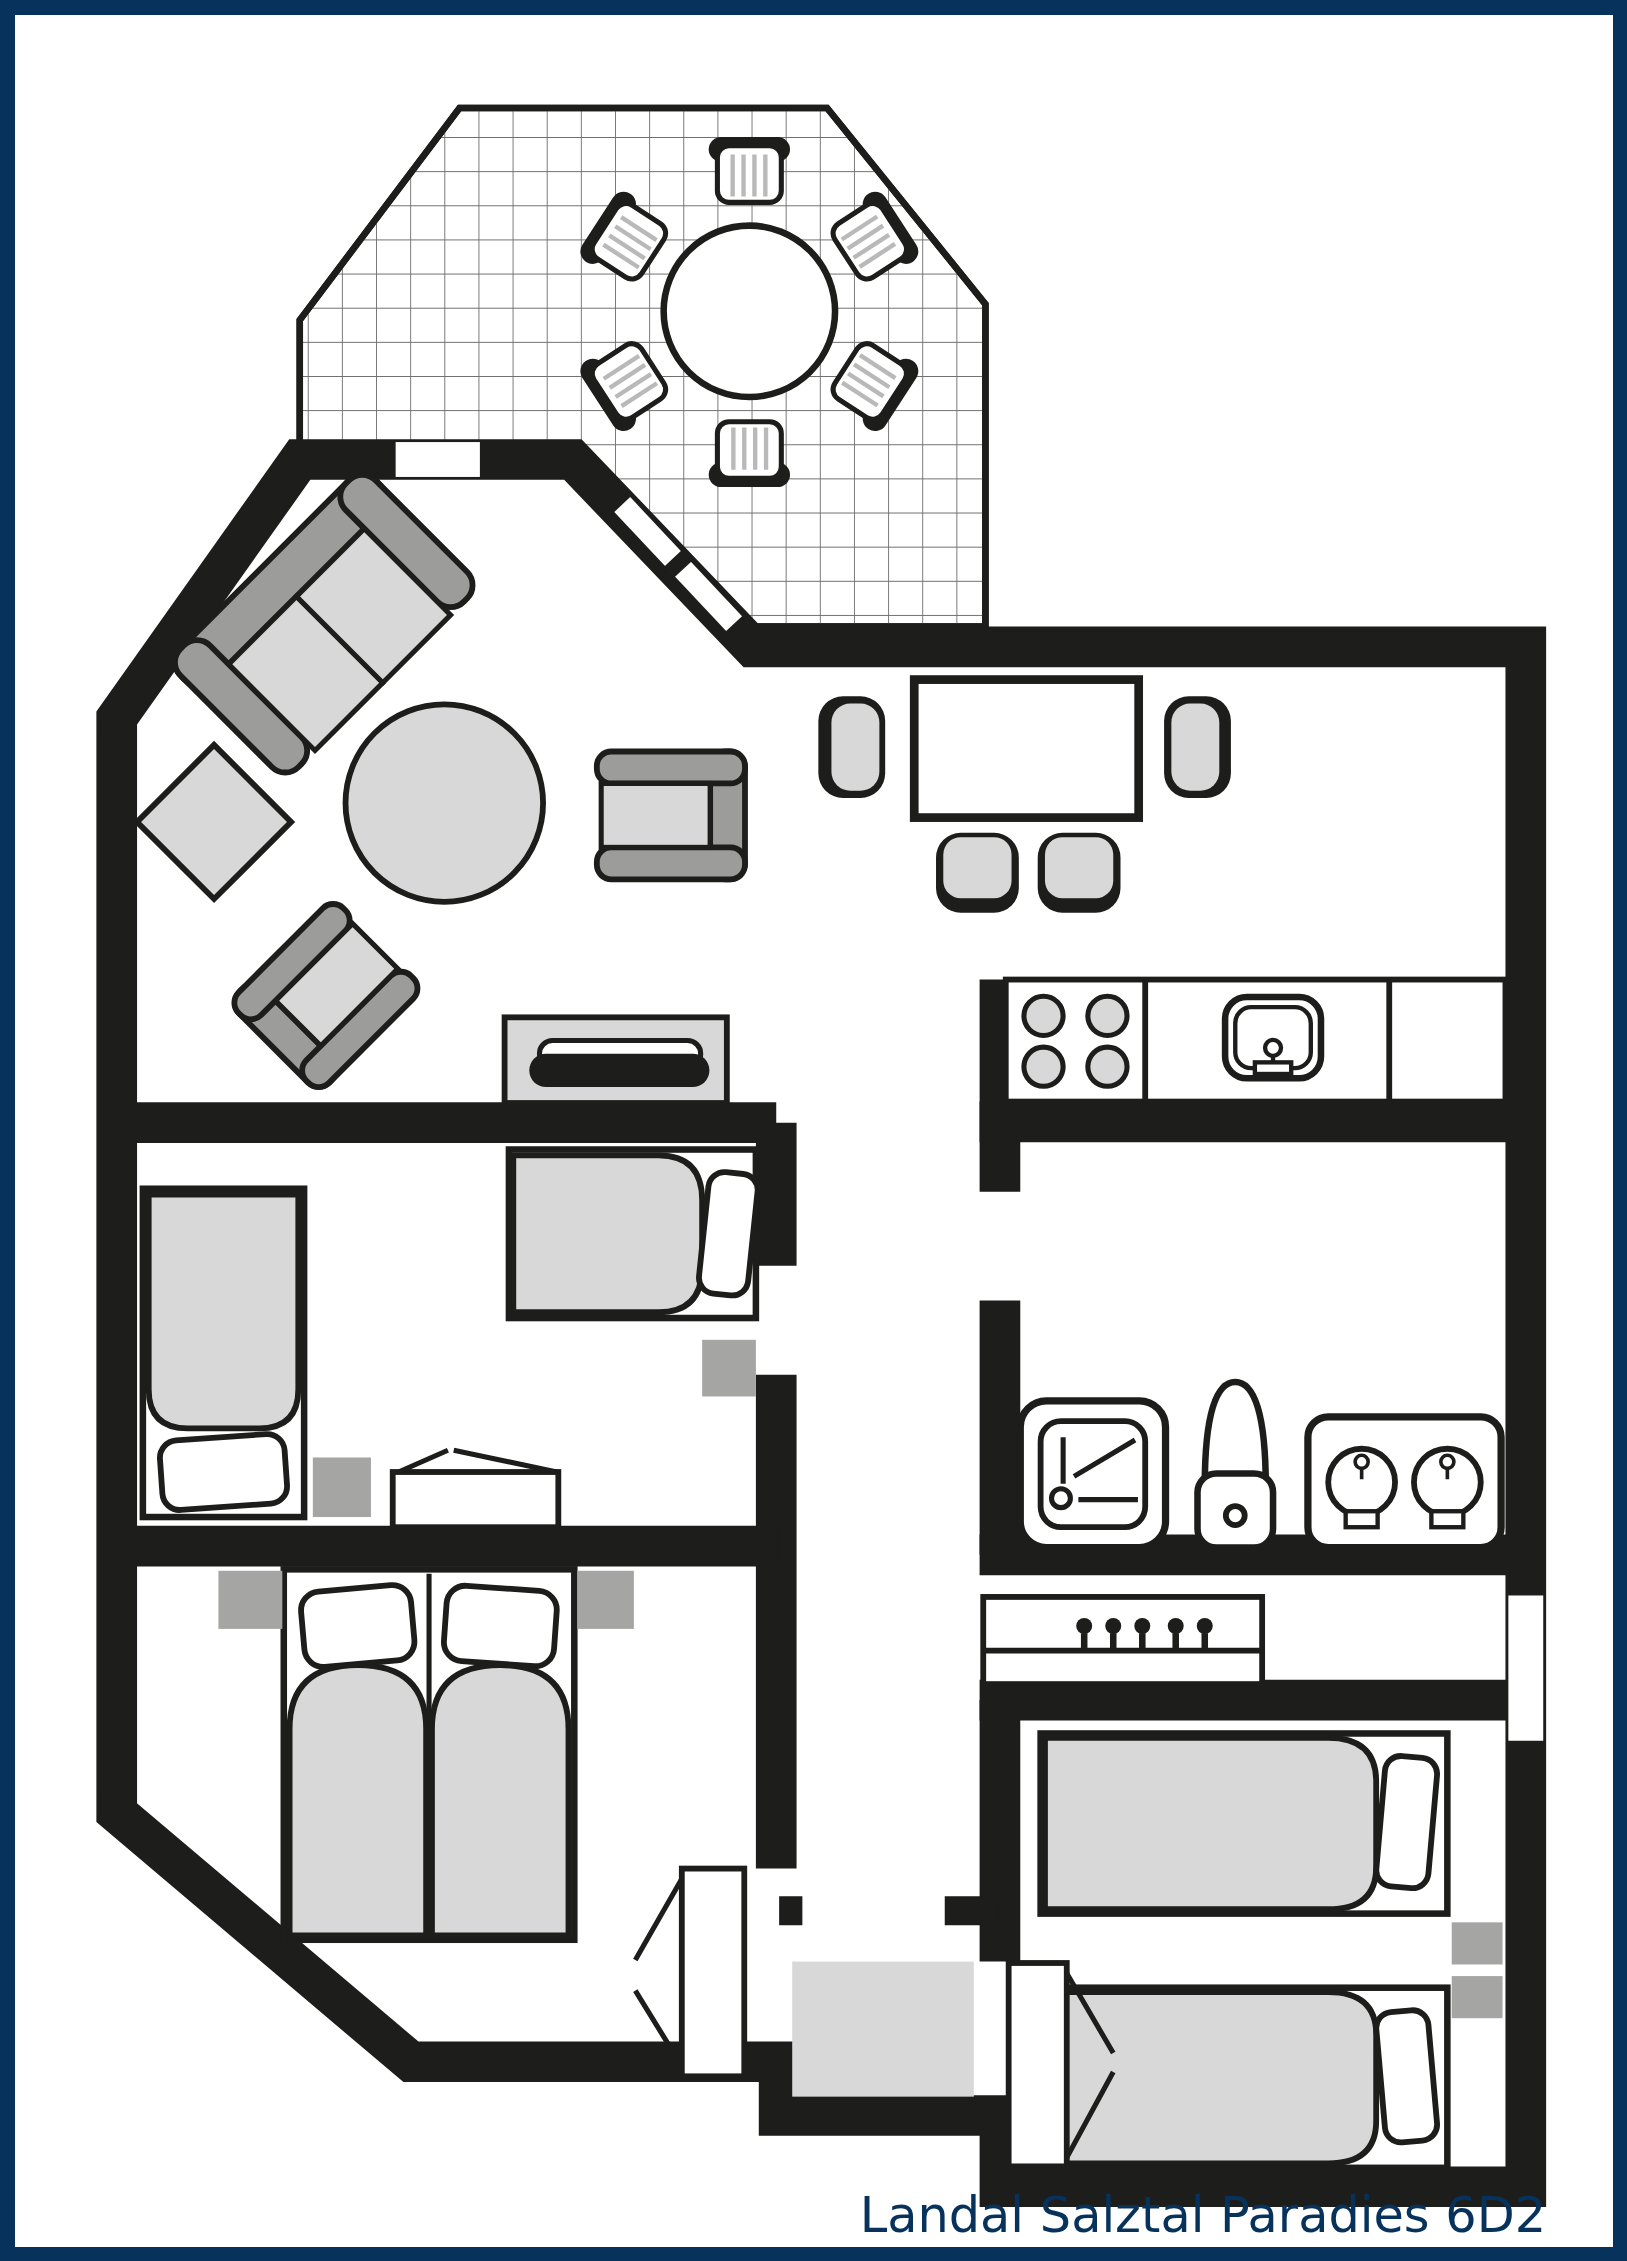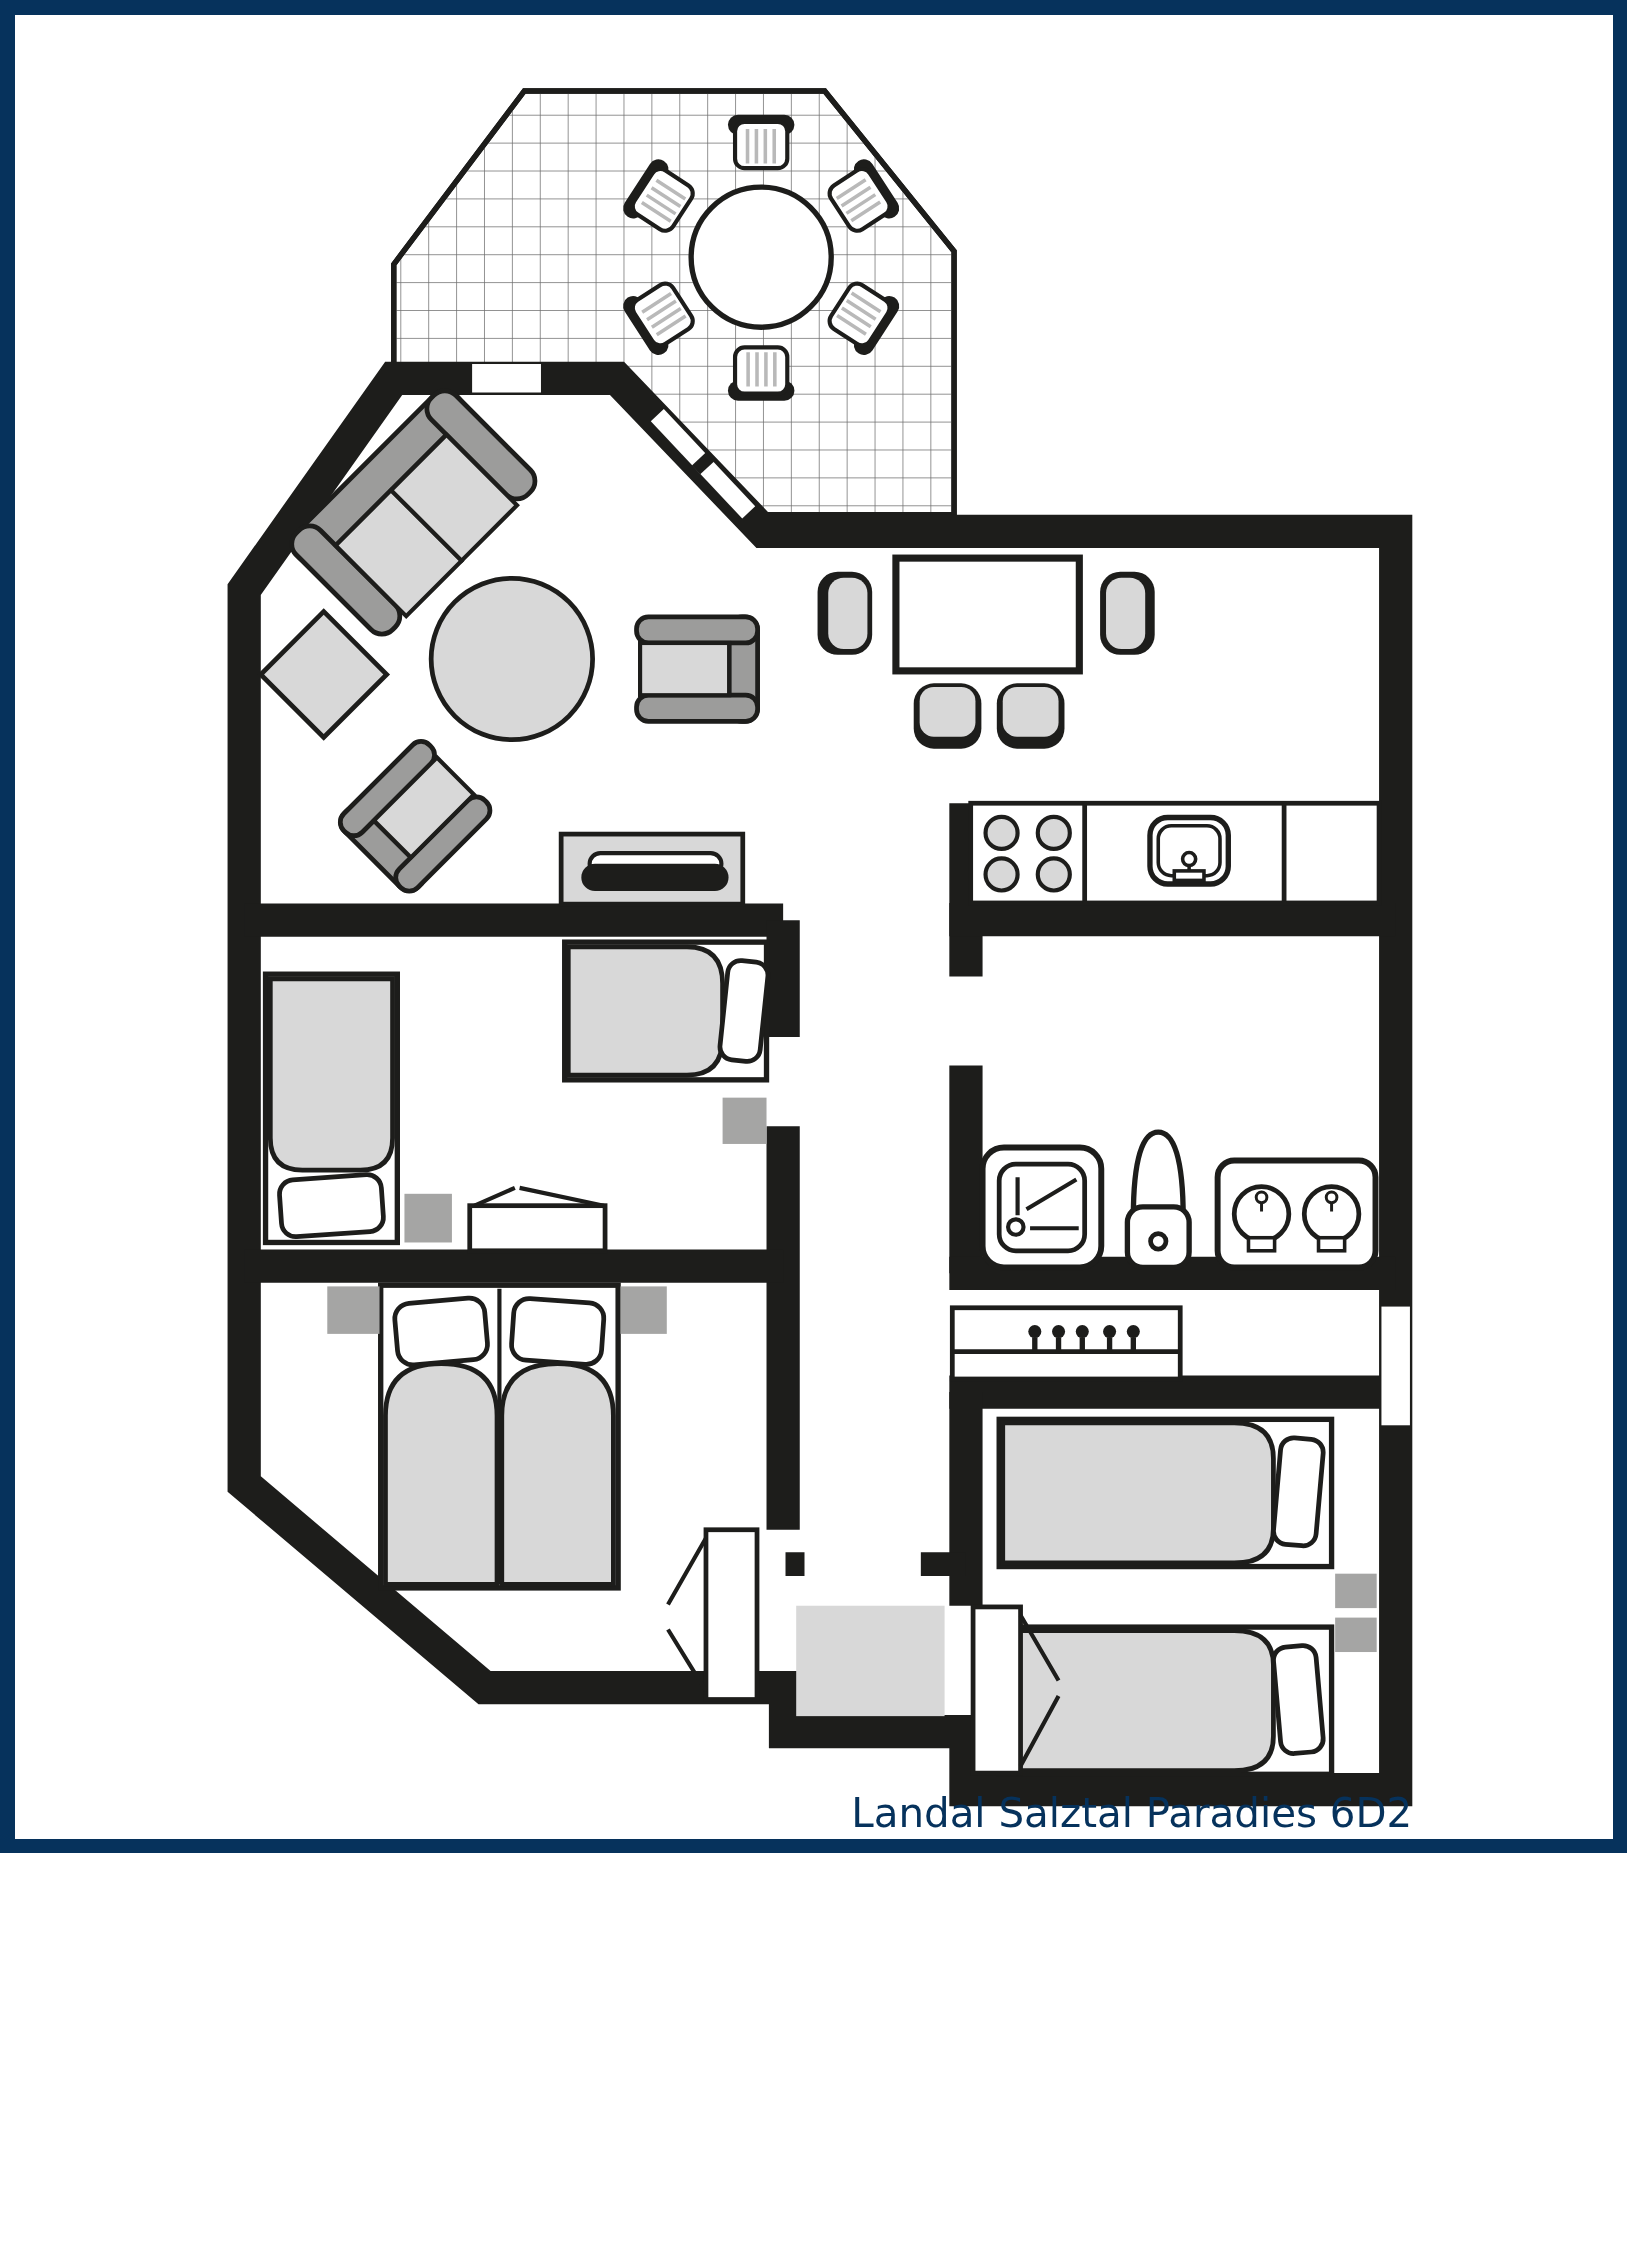--- a/index.html
+++ b/index.html
@@ -1,17 +1,17 @@
 <!DOCTYPE html>
 <html style="--frame-navy: #06325c; --wall: #1d1d1b; --furn-light: #d8d8d8; --furn-mid: #9c9c9b;font-size:11.6px"><head>
 <meta charset="utf-8">
 <style>
   html,body{margin:0;padding:0;background:#fff;}
   .frame{
-    width:1627px;height:1853px;
+    width:1627px;height:2261px;
     background:var(--frame-navy,#06325c);
     box-sizing:border-box;
     position:relative;
   }
   .canvas{
     position:absolute;left:14.5px;top:14.5px;right:14.5px;bottom:14.5px;
     background:#ffffff;
   }
   svg{display:block;width:100%;height:100%;}
   .wall{stroke:var(--wall,#1d1d1b);fill:none;}

